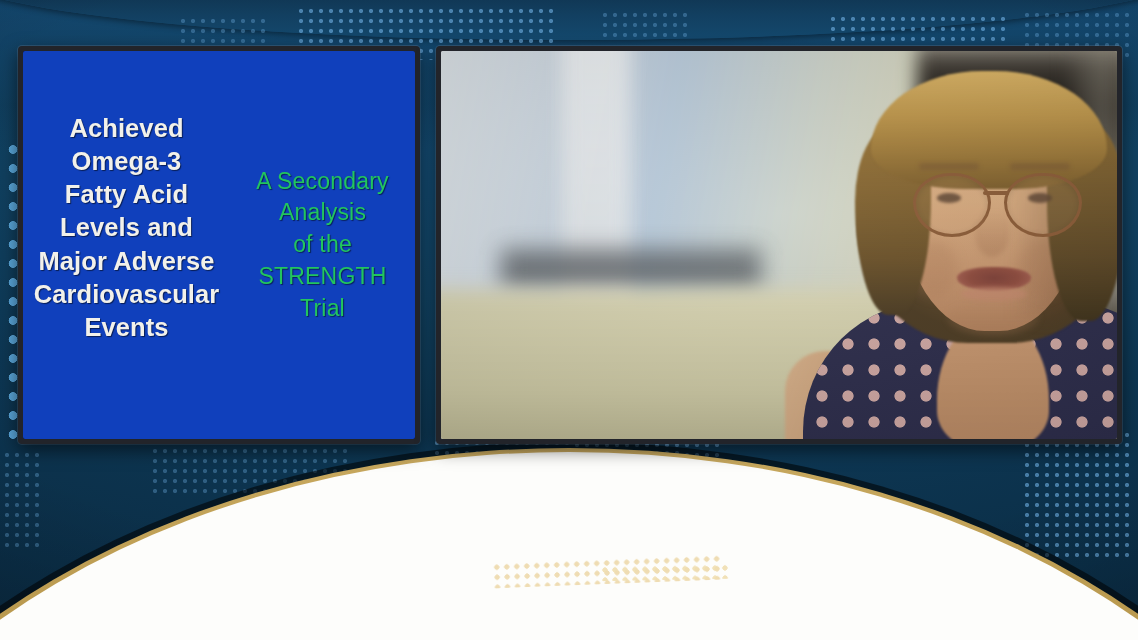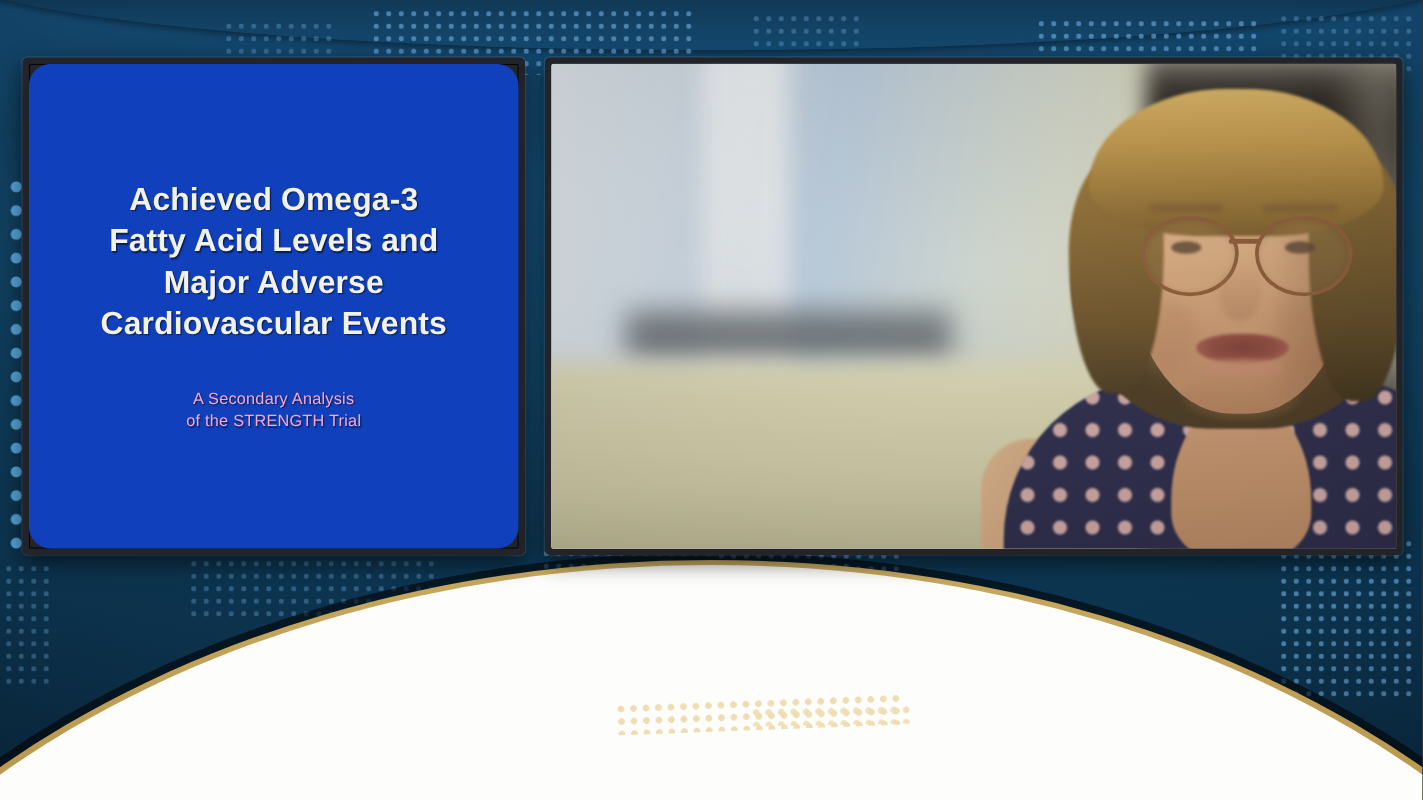--- a/index.html
+++ b/index.html
@@ -101,38 +101,37 @@
     position:relative;width:100%;height:100%;
     overflow:hidden;border-radius:2px;
     box-shadow:inset 0 0 0 1px rgba(0,0,0,.85);
   }
 
   
   #slide-panel{left:18px;top:46px;width:392px;height:388px;}
   .slide{
     position:absolute;inset:0;
     background:#1040bc;
-    display:flex;flex-direction:column;
+    display:flex;flex-direction:row;
     align-items:center;justify-content:center;
     text-align:center;
-    border-radius:18px;
   }
   .slide-title{
     color:#f2f1ea;
     font-size:25.5px;
     line-height:1.30;
     letter-spacing:.1px;
     text-shadow:1px 1px 1px rgba(0,0,0,.55);
     margin:0 0 34px 0;
     padding:0 10px;
     white-space:pre-line;
   }
   .slide-sub{
-    color:#f9a8d4;
-    font-size:13px;
+    color:#22c55e;
+    font-size:23px;
     line-height:1.38;
     letter-spacing:.2px;
     text-shadow:1px 1px 1px rgba(0,0,0,.5);
     margin:0;
     padding:0 10px;
     white-space:pre-line;
   }
 
   
   #video-panel{left:436px;top:46px;width:676px;height:388px;}

